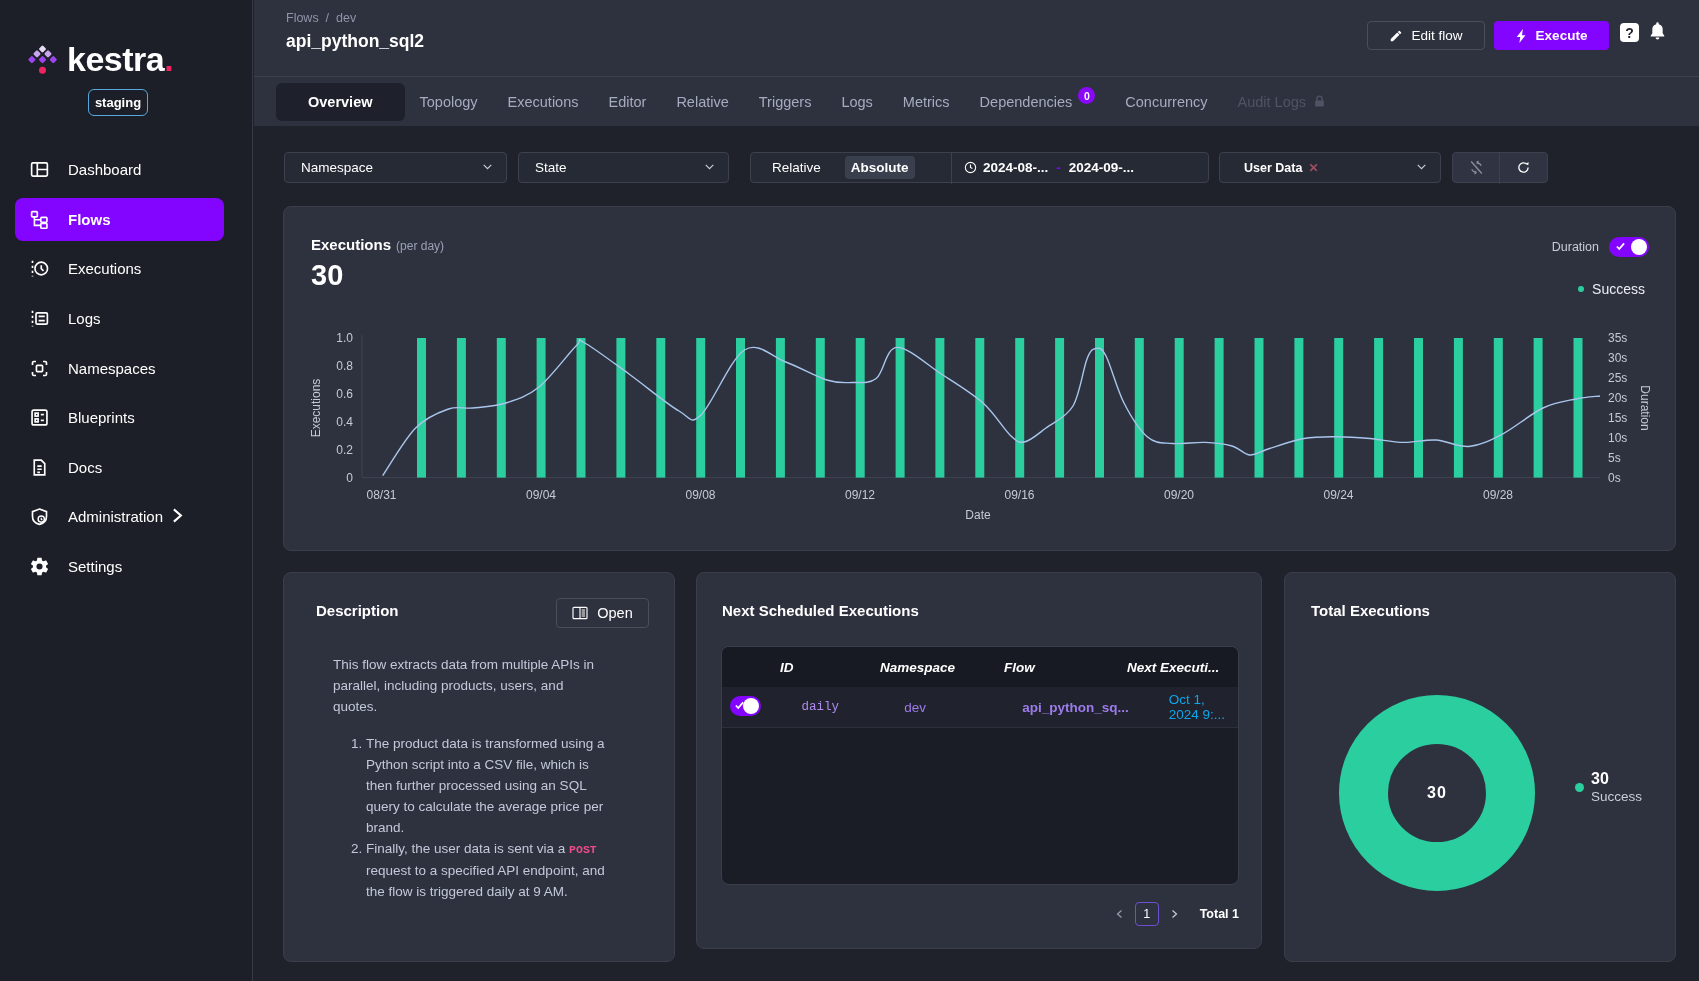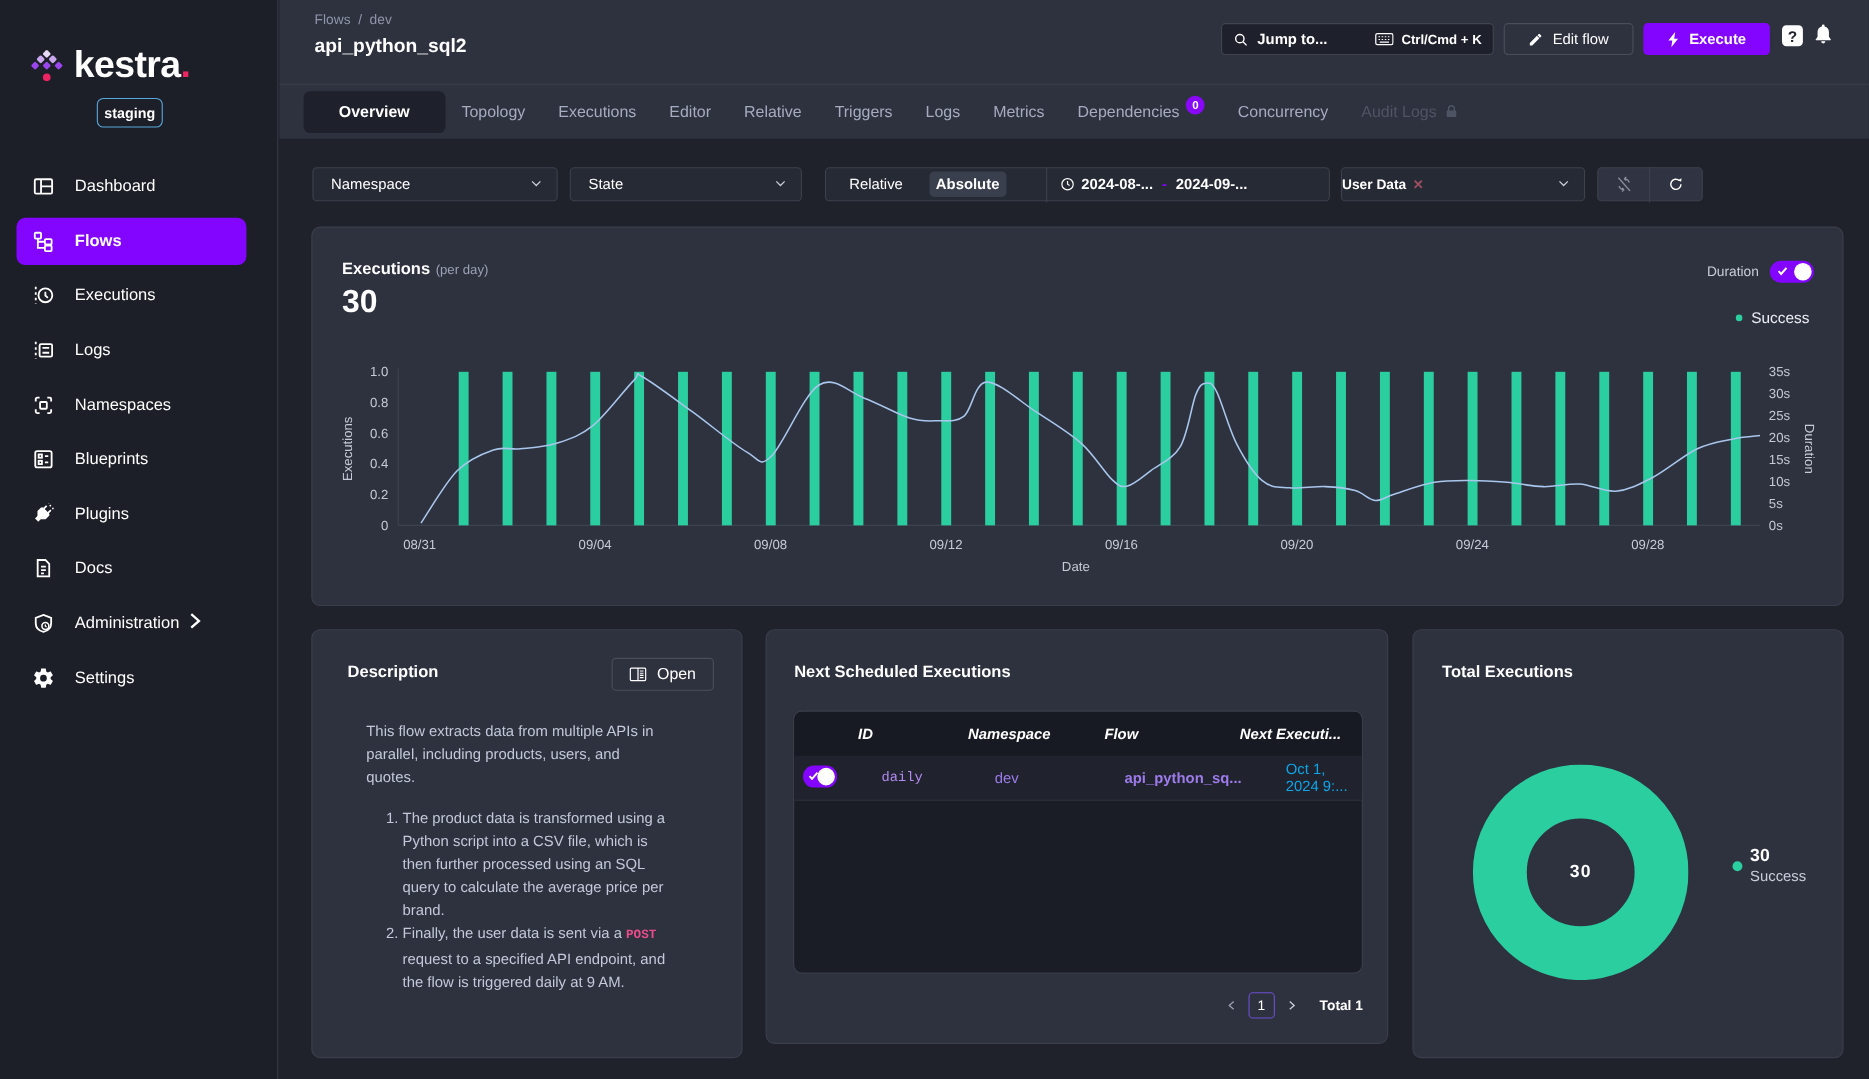--- a/index.html
+++ b/index.html
@@ -68,21 +68,21 @@
   .filterbox .cd { margin-left:auto; margin-right:12px; }
   #f-ns { left:284px; width:223px; padding-left:16px; font-weight:500; }
   #f-state { left:518px; width:211px; padding-left:16px; font-weight:500; }
   #f-date { left:750px; width:459px; font-weight:500; }
   #f-date .seg1 { display:flex; align-items:center; width:200px; padding-left:21px; }
   #f-date .abspill { background:#3a3f4d; border-radius:4px; padding:4px 6px; font-weight:bold; margin-left:24px; }
   #f-date .sep { width:1px; height:32px; background:#3d414d; }
   #f-date .seg2 { display:flex; align-items:center; padding-left:12px; font-weight:bold; }
   #f-date .seg2 svg { margin-right:6px; }
   #f-date .dash { color:#8405ff; margin:0 8px; font-weight:bold; }
-  #f-user { left:1219px; width:222px; padding-left:0; font-weight:bold; font-size:12.5px; }
+  #f-user { left:1219px; width:222px; padding-left:24px; font-weight:bold; font-size:12.5px; }
   #f-user .x { color:#9c4f60; margin-left:6px; font-size:12px; }
   #f-icons { left:1452px; width:96px; background:#2f3342; }
   #f-icons .ib { width:48px; height:32px; display:flex; align-items:center; justify-content:center; }
   #f-icons .ib:first-child { border-right:1px solid #3d414d; }
 
   
   .card { position:absolute; background:#2e323f; border:1px solid #3b3f4b; border-radius:8px; }
   #card-chart { left:283px; top:206px; width:1393px; height:345px; }
   #card-desc  { left:283px; top:572px; width:392px; height:390px; }
   #card-sched { left:696px; top:572px; width:566px; height:377px; }
@@ -200,57 +200,40 @@
             <path d="M4 8V5.5A1.5 1.5 0 0 1 5.5 4H8M16 4h2.5A1.5 1.5 0 0 1 20 5.5V8M20 16v2.5a1.5 1.5 0 0 1-1.5 1.5H16M8 20H5.5A1.5 1.5 0 0 1 4 18.5V16"></path>
             <rect x="8.5" y="8.5" width="7" height="7" rx="1"></rect>
           </svg> Namespaces</div>
       <div class="item"><svg viewBox="0 0 24 24" fill="none" stroke="#fff" stroke-width="1.9">
             <rect x="3.5" y="3.5" width="17" height="17" rx="2"></rect>
             <rect x="7" y="7" width="3.4" height="3.4"></rect>
             <path d="M13.5 8.7h3.5"></path>
             <rect x="7" y="13.6" width="3.4" height="3.4"></rect>
             <path d="M13.5 15.3h3.5"></path>
           </svg> Blueprints</div>
-      <div class="item"><svg viewBox="0 0 24 24" fill="#fff">
-            <g transform="rotate(45 12 11)">
-              <path d="M16 7V3.2H14.2V7H9.8V3.2H8V7C6.9 7 6 7.9 6 9V13.8L9.6 17.4V21H14.4V17.4L18 13.8V9C18 7.9 17.1 7 16 7Z"></path>
-            </g>
-            <path d="M18.5 2.5l1.2 1.2M21 6h1.6M17.5 1v-.2" stroke="#fff" stroke-width="1.6"></path>
-          </svg> Plugins</div>
       <div class="item"><svg viewBox="0 0 24 24" fill="none" stroke="#fff" stroke-width="1.9">
             <path d="M6 3.5h8l4 4v13H6z"></path>
             <path d="M9.5 10.5h5M9.5 14h5M9.5 17.5h3"></path>
           </svg> Docs</div>
       <div class="item"><svg viewBox="0 0 24 24" fill="none" stroke="#fff" stroke-width="1.9">
             <path d="M12 3.5l8 3v5.5c0 4.5-3.2 7.8-8 9-4.8-1.2-8-4.5-8-9V6.5z"></path>
             <circle cx="14" cy="15" r="3.6" fill="#1c1f27" stroke="#fff" stroke-width="1.6"></circle>
             <path d="M14 13.4v1.8l1.3.8" stroke-width="1.4"></path>
           </svg> Administration <span class="chev"><svg width="14" height="14" viewBox="0 0 24 24" fill="none" stroke="#fff" stroke-width="2.4">
               <path d="M9 5l8 7-8 7"></path>
             </svg></span></div>
       <div class="item"><svg viewBox="0 0 24 24">
             <path fill="#fff" fill-rule="evenodd" d="M12,15.5A3.5,3.5 0 0,1 8.5,12A3.5,3.5 0 0,1 12,8.5A3.5,3.5 0 0,1 15.5,12A3.5,3.5 0 0,1 12,15.5M19.43,12.97C19.47,12.65 19.5,12.33 19.5,12C19.5,11.67 19.47,11.34 19.43,11L21.54,9.37C21.73,9.22 21.78,8.95 21.66,8.73L19.66,5.27C19.54,5.05 19.27,4.96 19.05,5.05L16.56,6.05C16.04,5.66 15.5,5.32 14.87,5.07L14.5,2.42C14.46,2.18 14.25,2 14,2H10C9.75,2 9.54,2.18 9.5,2.42L9.13,5.07C8.5,5.32 7.96,5.66 7.44,6.05L4.95,5.05C4.73,4.96 4.46,5.05 4.34,5.27L2.34,8.73C2.21,8.95 2.27,9.22 2.46,9.37L4.57,11C4.53,11.34 4.5,11.67 4.5,12C4.5,12.33 4.53,12.65 4.57,12.97L2.46,14.63C2.27,14.78 2.21,15.05 2.34,15.27L4.34,18.73C4.46,18.95 4.73,19.03 4.95,18.95L7.44,17.94C7.96,18.34 8.5,18.68 9.13,18.93L9.5,21.58C9.54,21.82 9.75,22 10,22H14C14.25,22 14.46,21.82 14.5,21.58L14.87,18.93C15.5,18.67 16.04,18.34 16.56,17.94L19.05,18.95C19.27,19.03 19.54,18.95 19.66,18.73L21.66,15.27C21.78,15.05 21.73,14.78 21.54,14.63L19.43,12.97Z"></path>
           </svg> Settings</div>
     </nav>
   </div>
 
   <div id="topbar" class="abs">
     <div id="crumb">Flows&nbsp;&nbsp;/&nbsp;&nbsp;<b>dev</b></div>
     <div id="title">api_python_sql2</div>
-    <div class="tbbtn" id="search">
-      <svg width="14" height="14" viewBox="0 0 24 24" fill="none" stroke="#fff" stroke-width="2.2">
-          <circle cx="10.5" cy="10.5" r="6.5"></circle>
-          <path d="M15.5 15.5L21 21"></path>
-        </svg>
-        <span class="jump">Jump to...</span>
-      <span class="keys"><svg width="17" height="13" viewBox="0 0 24 16" fill="none" stroke="#fff" stroke-width="1.6">
-            <rect x="1" y="1" width="22" height="14" rx="2"></rect>
-            <path d="M4.5 5h2M8.5 5h2M12.5 5h2M16.5 5h2M4.5 8.5h2M8.5 8.5h2M12.5 8.5h2M16.5 8.5h2M6 12h12" stroke-width="1.4"></path>
-          </svg> Ctrl/Cmd + K</span>
-    </div>
     <div class="tbbtn" id="editflow"><svg width="14" height="14" viewBox="0 0 24 24" fill="#fff">
           <path d="M3 17.2V21h3.8L17.9 9.9l-3.8-3.8zM20.7 7.1a1 1 0 0 0 0-1.4l-2.4-2.4a1 1 0 0 0-1.4 0l-1.9 1.9 3.8 3.8z"></path>
         </svg> Edit flow</div>
     <div class="tbbtn" id="execute"><svg width="12" height="14" viewBox="0 0 12 16" fill="#fff">
           <path d="M7 0L0 9h4l-1 7 7-9H6z"></path>
         </svg> Execute</div>
     <div class="abs" id="help">?</div>
     <div class="abs" id="bell"><svg width="17" height="19" viewBox="0 0 24 26" fill="#fff">
           <path d="M12 1.5a1.8 1.8 0 0 1 1.8 1.8v.7A7.3 7.3 0 0 1 19.3 11v6l2.3 3.3a.8.8 0 0 1-.66 1.2H3.06a.8.8 0 0 1-.66-1.2L4.7 17v-6a7.3 7.3 0 0 1 5.5-7V3.3A1.8 1.8 0 0 1 12 1.5zM9.3 23h5.4a2.7 2.7 0 0 1-5.4 0z"></path>
         </svg></div>

